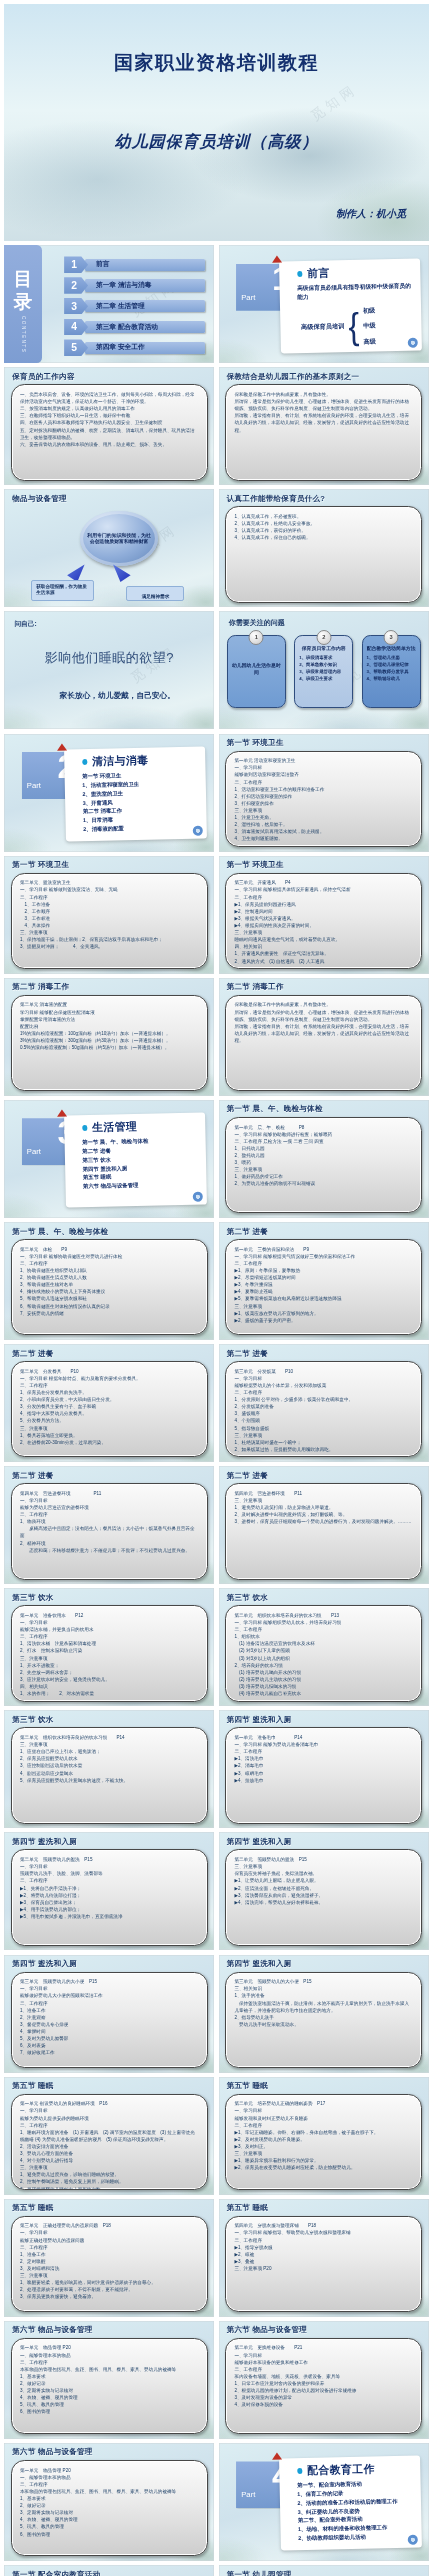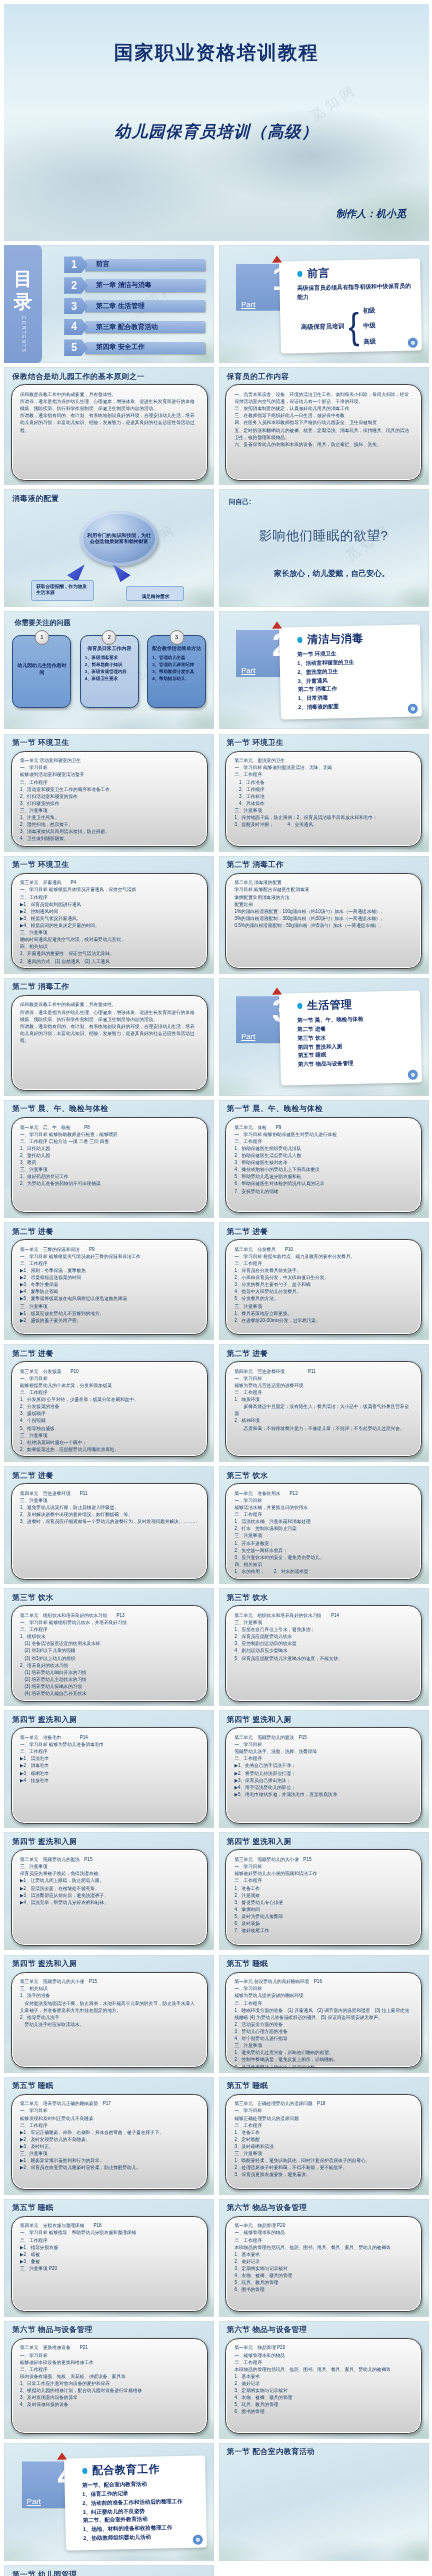--- a/index.html
+++ b/index.html
@@ -15,40 +15,40 @@
     box-shadow:0 0 0 0.5px #cdd6da inset;}
   .cover{position:relative;height:237px;margin:4.1px;overflow:hidden;
     background:
       radial-gradient(165px 67px at 72% 64%, rgba(110,145,165,.38), transparent 72%),
       radial-gradient(206px 82px at 22% 74%, rgba(125,160,180,.32), transparent 72%),
       radial-gradient(113px 62px at 92% 92%, rgba(140,175,150,.35), transparent 70%),
       linear-gradient(180deg,#cfe6f2 0%,#e9f5f7 45%,#dcebee 75%,#cfe0e6 100%);}
   .wm{position:absolute;right:16%;top:38%;transform:rotate(-35deg);font-size:13.4px;
     color:rgba(120,135,150,.16);letter-spacing:4.1px;pointer-events:none;white-space:nowrap;}
   
-  .cv-t1{position:relative;padding-top:36px;text-align:center;font-size:19px;font-weight:bold;color:#14306e;letter-spacing:1.5px;}
+  .cv-t1{position:relative;padding-top:46px;text-align:center;font-size:19px;font-weight:bold;color:#14306e;letter-spacing:1.5px;}
   .cv-t2,.cv-t3,.cv-maker{font-family:"DejaVu Serif","Liberation Serif",serif;font-style:italic;font-weight:bold;color:#14306e;}
   .cv-t2{margin-top:56px;text-align:center;font-size:16px;letter-spacing:1px;}
   .cv-t3{margin-top:32px;text-align:center;font-size:12.4px;}
   .cv-maker{position:absolute;right:23px;bottom:20.6px;font-size:10px;}
   
   .toc-bar{position:absolute;left:0;top:0;bottom:0;width:38px;background:linear-gradient(180deg,#93aedd,#7d9dd2);border-radius:0 5.2px 5.2px 0;}
   .toc-zh{margin:21.6px auto 3.1px;width:1em;font-size:18.5px;font-weight:bold;color:#fff;line-height:1.25;word-break:break-all;text-align:center;}
   .toc-en{margin:2.1px auto;writing-mode:vertical-rl;font-size:4.6px;letter-spacing:1.5px;color:#eaf1fa;}
   .toc-list{position:absolute;left:60px;right:9.3px;top:11.3px;bottom:7.2px;display:flex;flex-direction:column;justify-content:space-between;}
   .toc-item{position:relative;height:16.5px;}
   .toc-num{position:absolute;left:0;top:0;width:24px;height:16.5px;background:linear-gradient(#8fadde,#6e93cc);
     clip-path:polygon(0 0,72% 0,100% 50%,72% 100%,0 100%);color:#fff;font-size:10.3px;font-weight:bold;
     display:flex;align-items:center;justify-content:center;padding-right:4.1px;box-sizing:border-box;}
   .toc-label{position:absolute;left:20.6px;right:0;top:2.1px;height:12.4px;background:linear-gradient(#a9c1e6,#82a4d6);
     border-radius:1.5px;display:flex;align-items:center;padding-left:11.3px;font-size:6.7px;font-weight:bold;color:#16306b;box-shadow:0.5px 1px 1.5px rgba(0,0,0,.25);}
   
   .part-badge{position:absolute;left:17.5px;top:18.5px;width:61px;height:47px;background:linear-gradient(#8fadde,#7499ce);
     clip-path:polygon(0 0,100% 0,76% 100%,0 100%);box-shadow:1px 1.5px 2.6px rgba(0,0,0,.25);}
-  .part-word{position:absolute;left:5.2px;bottom:2px;font-size:7.7px;color:#fff;text-decoration:underline;}
+  .part-word{position:absolute;left:5.2px;bottom:9px;font-size:7.7px;color:#fff;}
   .part-num{position:absolute;right:6.2px;top:-4.1px;font-size:34px;font-weight:bold;color:#fff;line-height:1.1;}
   .part-card{position:absolute;left:61px;top:14.4px;right:8.2px;bottom:11.3px;background:#fff;border-radius:3.1px;
     box-shadow:0 1.5px 3.6px rgba(0,0,0,.22);transform:rotate(-1.2deg);padding:5.2px 7.2px 4.1px 17.5px;box-sizing:border-box;}
   .red-tri{position:absolute;left:-7.2px;top:-6.2px;width:0;height:0;border-left:5.2px solid transparent;border-right:5.2px solid transparent;border-bottom:7.7px solid #c03024;}
   .corner-circle{position:absolute;right:4.1px;bottom:3.1px;width:10.3px;height:10.3px;border-radius:50%;
     background:radial-gradient(circle at 50% 50%, #cfe2f5 0 28%, #5b8fd0 32% 100%);}
   .part-title-row{display:flex;align-items:center;gap:4.6px;margin:1px 0 3.1px;}
   .dot{width:5.7px;height:5.7px;border-radius:50%;background:#18a0d8;flex:0 0 auto;}
   .part-title{font-size:10.8px;font-weight:bold;color:#14306e;letter-spacing:0.5px;}
   .part-line{font-size:5.4px;font-weight:bold;color:#16306b;line-height:1.62;}
@@ -156,47 +156,57 @@
             <div class="pf-levels">
               <div class="pf-level">初级</div>
               <div class="pf-level">中级</div>
               <div class="pf-level">高级</div>
             </div>
           </div>
         </div>
       </section>
       <section class="slide">
         <div class="wm">觅知网</div>
-        <div class="sec-header">保教结合是幼儿园工作的基本原则之一</div>
-        <div class="content-card">
-          <div class="c-line">保和教是保教工作中的构成要素，具有整体性。</div>
-          <div class="c-line">所谓保，通常是指为保护幼儿生理、心理健康，增强体质、促进生长发育而进行的体格锻炼、预防疾病、执行科学作息制度、保健卫生制度等内容的活动。</div>
-          <div class="c-line">所谓教，通常指有目的、有计划、有系统地创设良好的环境，合理安排幼儿生活，培养幼儿良好的习惯，丰富幼儿知识、经验，发展智力，促进其良好的社会适应性等活动过程。</div>
-        </div>
-      </section>
-      <section class="slide">
-        <div class="wm">觅知网</div>
         <div class="sec-header">保育员的工作内容</div>
         <div class="content-card">
           <div class="c-line">一、负责本班房舍、设备、环境的清洁卫生工作。做到每天小扫除，每周大扫除，经常保持活动室内空气的流通，保证幼儿有一个舒适、干净的环境。</div>
           <div class="c-line">二、按照消毒制度的规定，认真做好幼儿用具的消毒工作</div>
           <div class="c-line">三、在教师指导下组织好幼儿一日生活，做好保中有教</div>
           <div class="c-line">四、在医务人员和本班教师指导下严格执行幼儿园安全、卫生保健制度</div>
           <div class="c-line">五、定时拆洗和翻晒幼儿的被褥、枕套，定期清洗、消毒玩具，保持睡具、玩具的清洁卫生，收拾整理班级物品。</div>
           <div class="c-line">六、妥善保管幼儿的衣物和本班的设备、用具，防止霉烂、损坏、丢失。</div>
         </div>
       </section>
       <section class="slide">
         <div class="wm">觅知网</div>
-        <div class="sec-header">消毒液的配置</div>
+        <div class="sec-header">保教结合是幼儿园工作的基本原则之一</div>
+        <div class="content-card">
+          <div class="c-line">保和教是保教工作中的构成要素，具有整体性。</div>
+          <div class="c-line">所谓保，通常是指为保护幼儿生理、心理健康，增强体质、促进生长发育而进行的体格锻炼、预防疾病、执行科学作息制度、保健卫生制度等内容的活动。</div>
+          <div class="c-line">所谓教，通常指有目的、有计划、有系统地创设良好的环境，合理安排幼儿生活，培养幼儿良好的习惯，丰富幼儿知识、经验，发展智力，促进其良好的社会适应性等活动过程。</div>
+        </div>
+      </section>
+      <section class="slide">
+        <div class="wm">觅知网</div>
+        <div class="sec-header">物品与设备管理</div>
         <div class="career-ellipse">利用专门的知识和技能，为社会创造物质财富和精神财富</div>
         <div class="arrow a-left"></div>
         <div class="arrow a-right"></div>
         <div class="career-box b1">获取合理报酬，作为物质生活来源</div>
         <div class="career-box b2">满足精神需求</div>
+      </section>
+      <section class="slide">
+        <div class="wm">觅知网</div>
+        <div class="sec-header">认真工作能带给保育员什么?</div>
+        <div class="content-card">
+          <div class="c-line">1、认真完成工作，不必被查班。</div>
+          <div class="c-line">2、认真完成工作，杜绝幼儿安全事故。</div>
+          <div class="c-line">3、认真完成工作，获得好的评价。</div>
+          <div class="c-line">4、认真完成工作，保住自己的饭碗。</div>
+        </div>
       </section>
       <section class="slide">
         <div class="wm">觅知网</div>
         <div class="ask-small">问自己:</div>
         <div class="ask-big">影响他们睡眠的欲望?</div>
         <div class="ask-bottom">家长放心，幼儿爱戴，自己安心。</div>
       </section>
       <section class="slide">
         <div class="wm">觅知网</div>
         <div class="att-header">你需要关注的问题</div>

